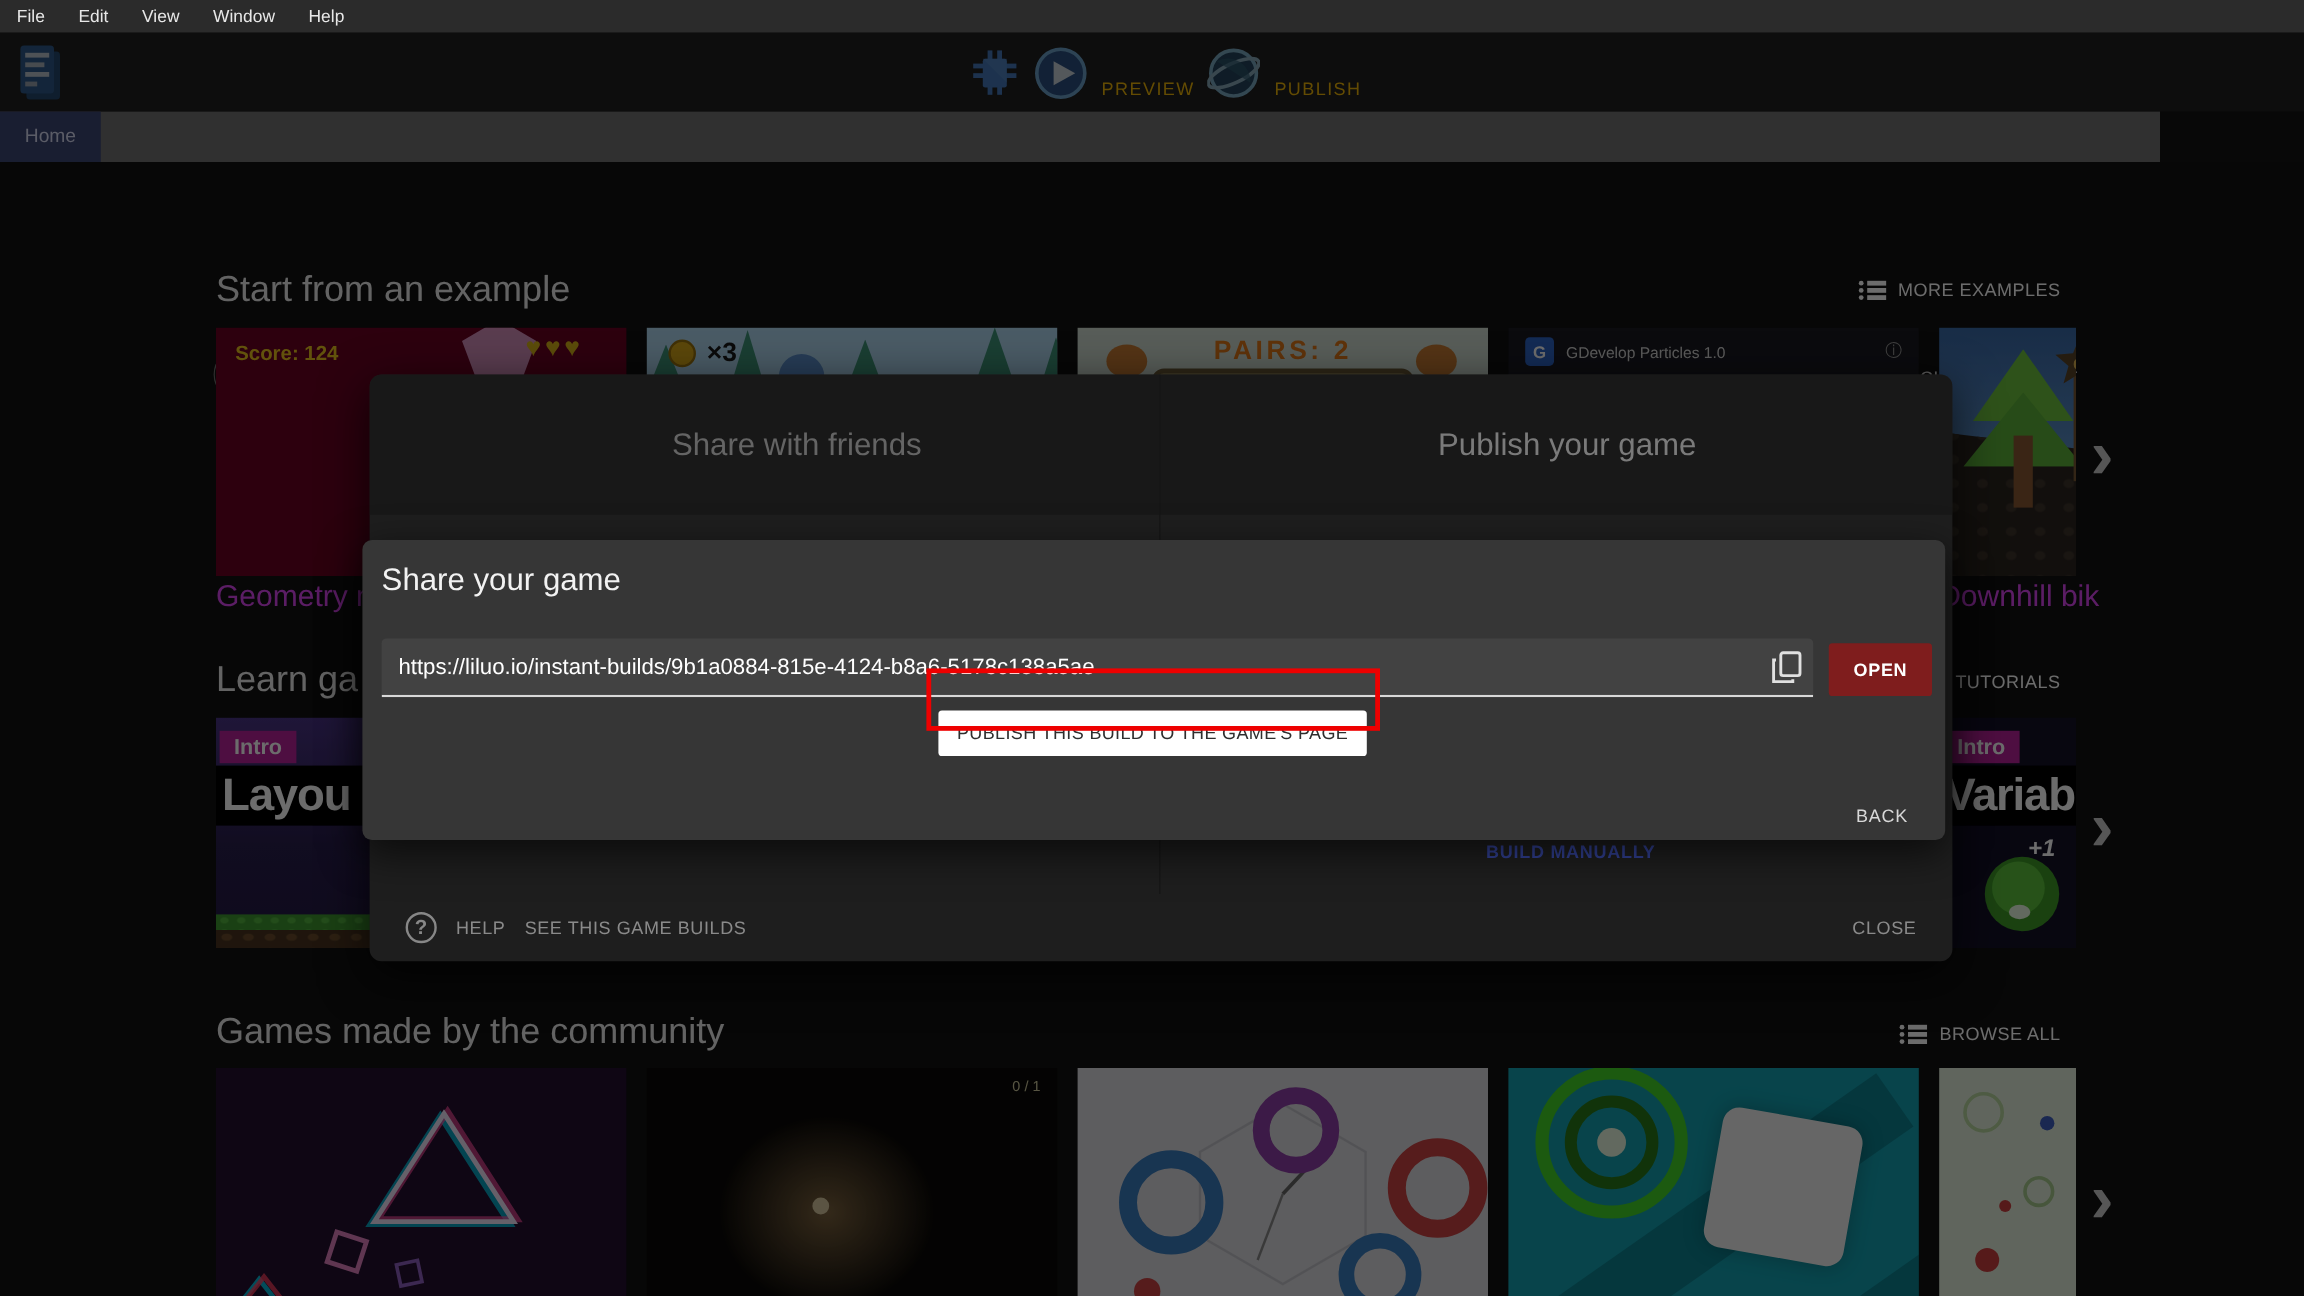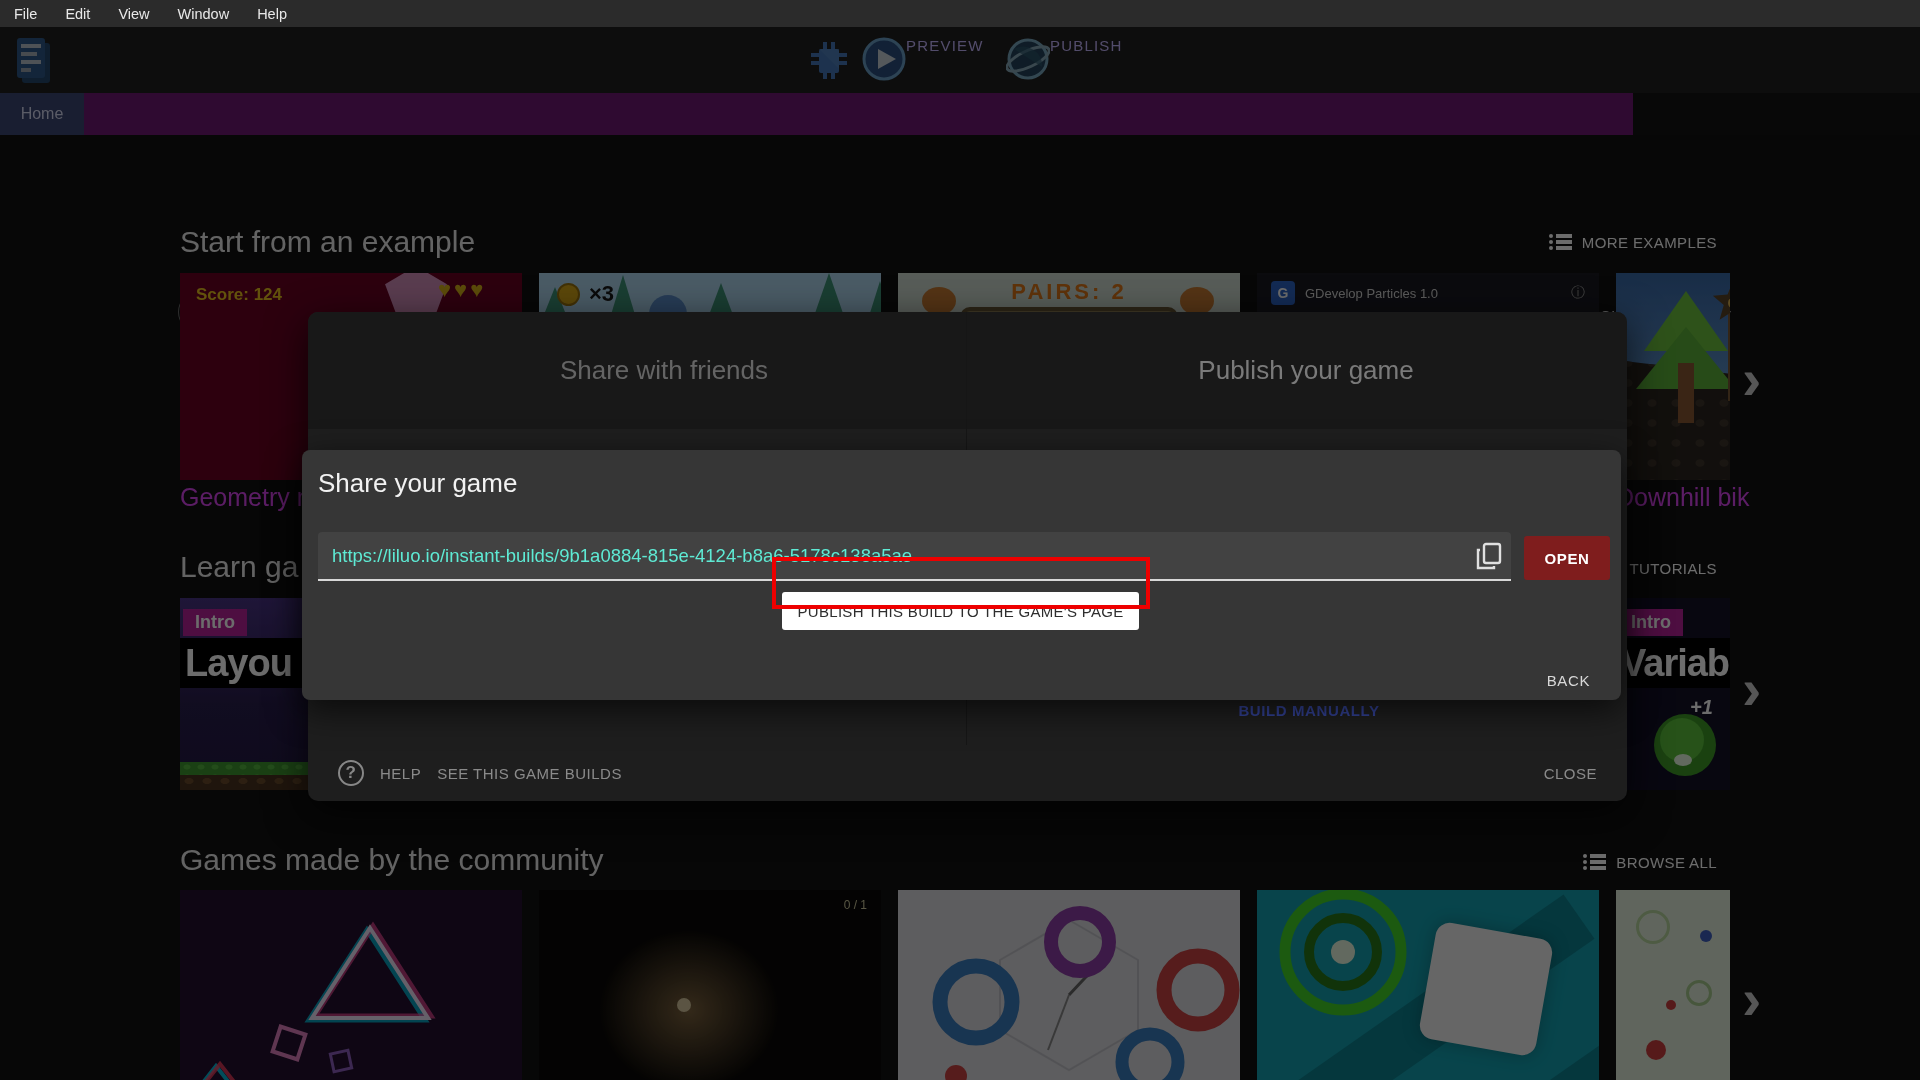--- a/index.html
+++ b/index.html
@@ -8,24 +8,24 @@
     position:relative; width:1920px; height:1080px; overflow:hidden;
     background:#141414; font-family:"Liberation Sans", sans-serif;
     -webkit-font-smoothing:antialiased;
   }
   
   #menubar { position:absolute; left:0; top:0; width:1920px; height:27px; background:#2b2b2b;
     display:flex; align-items:center; z-index:60; }
   #menubar span { color:#e8e8e8; font-size:14.5px; padding:0 14px; }
   
   #toolbar { position:absolute; left:0; top:27px; width:1920px; height:66px; background:#1f1f1f; z-index:1; }
-  .tool-btn { position:absolute; display:flex; align-items:flex-start; color:#c4b5fd;
+  .tool-btn { position:absolute; display:flex; align-items:flex-end; gap:12px; color:#eab308;
     font-size:15px; letter-spacing:1.2px; height:46px; top:10px; }
   
-  #tabbar { position:absolute; left:0; top:93px; width:1633px; height:42px; background:#701a75; z-index:1; }
+  #tabbar { position:absolute; left:0; top:93px; width:1800px; height:42px; background:#737373; z-index:1; }
   #tab-home { position:absolute; left:0; top:0; width:84px; height:42px; background:#3d4775;
     color:#d6daf2; font-size:16px; display:flex; align-items:center; justify-content:center; }
   
   #content { position:absolute; left:0; top:135px; width:1920px; height:945px; background:#121212; z-index:1; }
   .h-section { position:absolute; color:#ffffff; font-size:30px; font-weight:400; opacity:.92; }
   .link-row { position:absolute; display:flex; align-items:center; gap:10px; color:#fff;
     font-size:15px; letter-spacing:.4px; }
   #user-chip { position:absolute; left:178px; top:156px; width:176px; height:42px; border:1px solid #6e6e6e;
     border-radius:21px; display:flex; align-items:center; gap:10px; padding-left:4px; color:#e9e9e9; font-size:16px; }
   #user-dot { position:absolute; left:345px; top:152px; width:11px; height:11px; border-radius:50%; background:#5c8cf0; }
@@ -122,21 +122,21 @@
     padding:0 30px; gap:16px; color:#d4d4d4; font-size:15px; letter-spacing:.5px; }
   #help-icon { width:26px; height:26px; border:2px solid #cfcfcf; border-radius:50%; color:#cfcfcf;
     font-size:17px; font-weight:700; display:flex; align-items:center; justify-content:center; }
   #dlg-close { margin-left:auto; }
   
   #share-modal { position:absolute; left:302px; top:423px; width:1319px; height:250px; background:#363636;
     border-radius:8px; z-index:40; box-shadow:0 10px 34px rgba(0,0,0,.65);margin-top:27px; }
   #modal-title { position:absolute; left:16px; top:18px; color:#f2f2f2; font-size:26px; }
   #url-field { position:absolute; left:16px; top:82px; width:1193px; height:49px; background:#424242;
     border-radius:4px 4px 0 0; border-bottom:2px solid #d8d8d8; display:flex; align-items:center; }
-  #url-text { color:#5eead4; font-size:18.5px; padding-left:14px; flex:1; white-space:nowrap; overflow:hidden; }
+  #url-text { color:#ffffff; font-size:18.5px; padding-left:14px; flex:1; white-space:nowrap; overflow:hidden; }
   #copy-btn { width:44px; height:44px; display:flex; align-items:center; justify-content:center; }
   #btn-open { position:absolute; left:1222px; top:86px; width:86px; height:44px; background:#7f1d1d; border-radius:3px;
     color:#fff; font-size:15px; letter-spacing:.6px; display:flex; align-items:center; justify-content:center;font-weight:bold; }
   #btn-publish-build { position:absolute; left:480px; top:142px; width:357px; height:38px; background:#ffffff;
     border-radius:3px; color:#2e2e2e; font-size:15px; letter-spacing:.3px;
     display:flex; align-items:center; justify-content:center; }
   #btn-back { position:absolute; right:31px; top:222px; color:#d8d8d8; font-size:15px; letter-spacing:.6px; }
   
   #annotation-box { position:absolute; left:772px; top:557px; width:378px; height:52px;
     border:4px solid #ee0000; z-index:50; }

